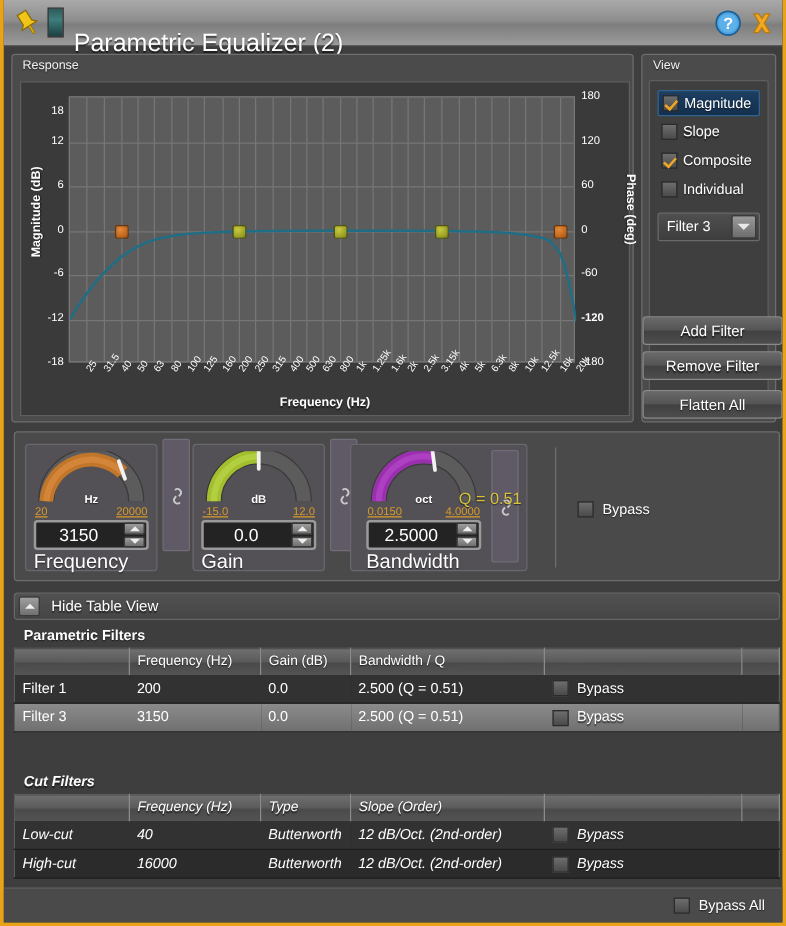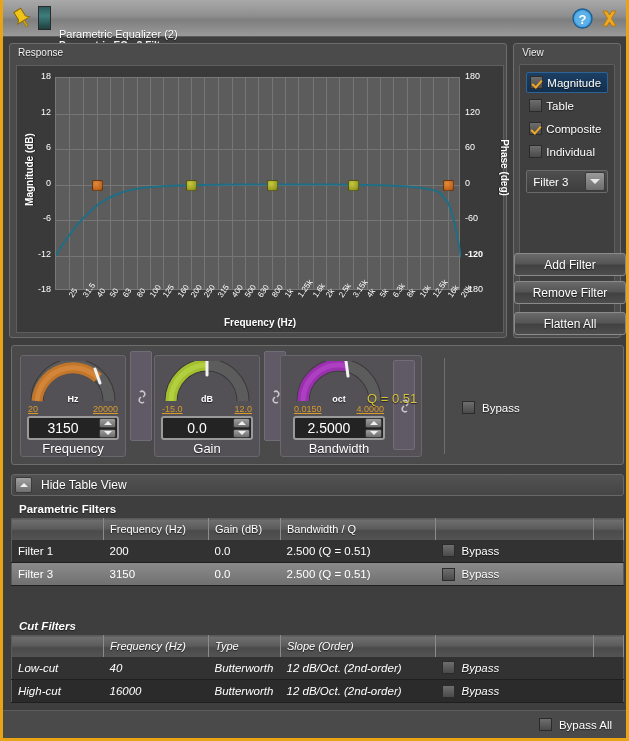--- a/index.html
+++ b/index.html
@@ -31,21 +31,21 @@
     width: 26px; height: 26px; position: relative; flex: 0 0 auto;
   }
   #titlebar .pin svg { display:block; }
   .app-swatch {
     width: 13px; height: 24px; margin-left: 3px; flex: 0 0 auto;
     background: linear-gradient(to bottom, #2d5b5b, #3f7d7d 40%, #1d4040);
     border: 1px solid #2a2a2a;
   }
   .title-text { margin-left: 8px; line-height: 1.05; }
   .title-main {
-    font-size: 11px; color: #ffffff; font-weight: normal;
+    font-size: 20px; color: #ffffff; font-weight: normal;
     text-shadow: 0 1px 1px rgba(0,0,0,.6);
     margin-top: 45px;
   }
   .title-sub {
     font-size: 10px; color: #f0f0f0; font-weight: bold;
     text-shadow: 0 1px 1px rgba(0,0,0,.5);
   }
   .title-btns {
     position: absolute; right: 6px; top: 8px;
     display: flex; gap: 6px; align-items: center;
@@ -243,21 +243,21 @@
   .spin-up::after {
     content: ""; border-left: 4px solid transparent;
     border-right: 4px solid transparent; border-bottom: 4px solid #efefef;
   }
   .spin-dn::after {
     content: ""; border-left: 4px solid transparent;
     border-right: 4px solid transparent; border-top: 4px solid #efefef;
   }
   .knob-name {
     position: absolute; left: 0; top: 80px; width: 92px;
-    text-align: center; font-size: 13px; color: #ffffff;
+    text-align: left; font-size: 16px; color: #ffffff;
     text-shadow: 0 1px 1px rgba(0,0,0,.6);
   }
   .link-strip {
     position: absolute; top: 5px; width: 22px; height: 90px;
     background: #5f5a66; border: 1px solid #716c78; border-radius: 2px;
   }
   .link-icon {
     position: absolute; width: 14px; height: 16px;
     color: #cdcdcd; cursor: pointer;
   }
@@ -415,21 +415,21 @@
             </svg>
             <div class="marker cut" style="left: 40.639px; top: 106.5px;"></div>
             <div class="marker peq" style="left: 135px; top: 106.5px;"></div>
             <div class="marker peq" style="left: 216.278px; top: 106.5px;"></div>
             <div class="marker peq" style="left: 296.633px; top: 106.5px;"></div>
             <div class="marker cut" style="left: 391.917px; top: 106.5px;"></div>
           </div>
         <div class="axis-title" id="ytitle">Magnitude (dB)</div>
         <div class="axis-title" id="y2title">Phase (deg)</div>
         <div class="axis-title" id="xtitle">Frequency (Hz)</div>
-      <div class="axis-label-y" style="left: 4px; top: 5px;">18</div>
+      <div class="axis-label-y" style="left: 4px; top: 17px;">18</div>
           <div class="axis-label-y2" style="left: 448px; top: 5px;">180</div>
           <div class="axis-label-y" style="left: 4px; top: 40.5px;">12</div>
           <div class="axis-label-y2" style="left: 448px; top: 40.5px;">120</div>
           <div class="axis-label-y" style="left: 4px; top: 76px;">6</div>
           <div class="axis-label-y2" style="left: 448px; top: 76px;">60</div>
           <div class="axis-label-y" style="left: 4px; top: 111.5px;">0</div>
           <div class="axis-label-y2" style="left: 448px; top: 111.5px;">0</div>
           <div class="axis-label-y" style="left: 4px; top: 147px;">-6</div>
           <div class="axis-label-y2" style="left: 448px; top: 147px;">-60</div>
           <div class="axis-label-y" style="left: 4px; top: 182.5px;">-12</div>
@@ -471,21 +471,21 @@
 
     <div class="panel" id="view-panel">
       <div class="panel-title">View</div>
       <div id="view-inner">
           <div class="chk-row sel">
             <span class="chk-box on"></span>
             <span class="chk-label">Magnitude</span>
           </div>
           <div class="chk-row">
             <span class="chk-box"></span>
-            <span class="chk-label">Table</span>
+            <span class="chk-label">Slope</span>
           </div>
           <div class="chk-row">
             <span class="chk-box on"></span>
             <span class="chk-label">Composite</span>
           </div>
           <div class="chk-row">
             <span class="chk-box"></span>
             <span class="chk-label">Individual</span>
           </div>
           <div id="filter-select">

